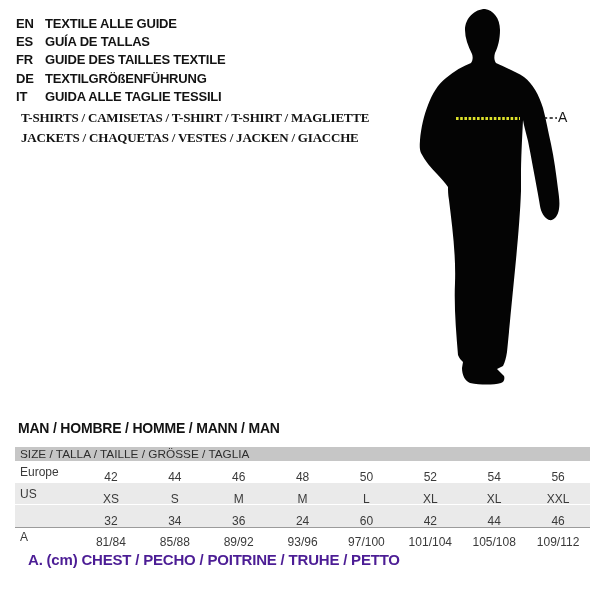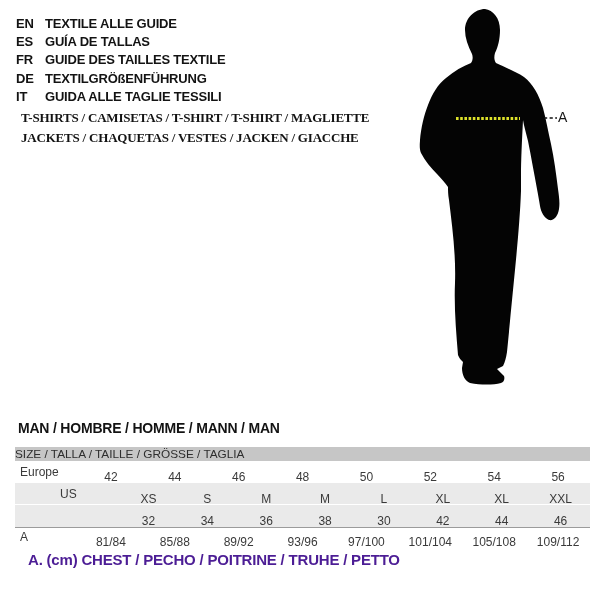--- a/index.html
+++ b/index.html
@@ -13,23 +13,23 @@
   .lang-code{width:29px;flex:0 0 29px;}
   
   .category-block{position:absolute;left:21px;top:108px;font-weight:bold;font-size:13px;letter-spacing:-0.2px;line-height:20px;color:#131313;font-family:Liberation Serif, serif;}
   
   .figure-wrap{position:absolute;left:390px;top:0;width:210px;height:420px;}
   .measure-label{position:absolute;left:168px;top:109px;width:20px;font-size:14px;font-weight:400;color:#161616;text-align:left;}
   
   .man-heading{position:absolute;left:18px;top:420px;font-weight:bold;font-size:14px;letter-spacing:-0.2px;color:#131313;}
   
   .size-table{position:absolute;left:15px;top:447px;width:575px;font-size:12px;color:#3a3a3a;}
-  .thead{height:14px;line-height:14px;background:#c6c6c6;font-size:11.8px;color:#2e2e2e;}
+  .thead{height:14px;line-height:14px;background:#c6c6c6;padding-left:5px;font-size:11.8px;color:#2e2e2e;}
   .trow{display:flex;align-items:center;height:22px;box-sizing:border-box;}
-  .trow.shaded{background:#eaeaea;padding-left:40px;}
+  .trow.shaded{background:#eaeaea;}
   .trow.shaded.mid{border-bottom:1px solid #ffffff;}
   .trow.row-a{border-top:1px solid #9b9b9b;height:18px;}
   .tlabel{width:64px;flex:0 0 64px;padding-left:5px;box-sizing:border-box;}
   .tcell{flex:1 1 0;text-align:center;margin-top:10px;}
   
   .footnote{position:absolute;left:28px;top:551px;font-weight:bold;font-size:15px;letter-spacing:-0.2px;color:#4c1d95;}
 </style>
 </head>
 <body>
 
@@ -138,22 +138,22 @@
       <div class="tcell">XL</div>
       <div class="tcell">XL</div>
       <div class="tcell">XXL</div>
     </div>
 
     <div class="trow shaded">
       <div class="tlabel"></div>
       <div class="tcell">32</div>
       <div class="tcell">34</div>
       <div class="tcell">36</div>
-      <div class="tcell">38</div>
-      <div class="tcell">30</div>
+      <div class="tcell">24</div>
+      <div class="tcell">60</div>
       <div class="tcell">42</div>
       <div class="tcell">44</div>
       <div class="tcell">46</div>
     </div>
 
     <div class="trow row-a">
       <div class="tlabel">A</div>
       <div class="tcell">81/84</div>
       <div class="tcell">85/88</div>
       <div class="tcell">89/92</div>

